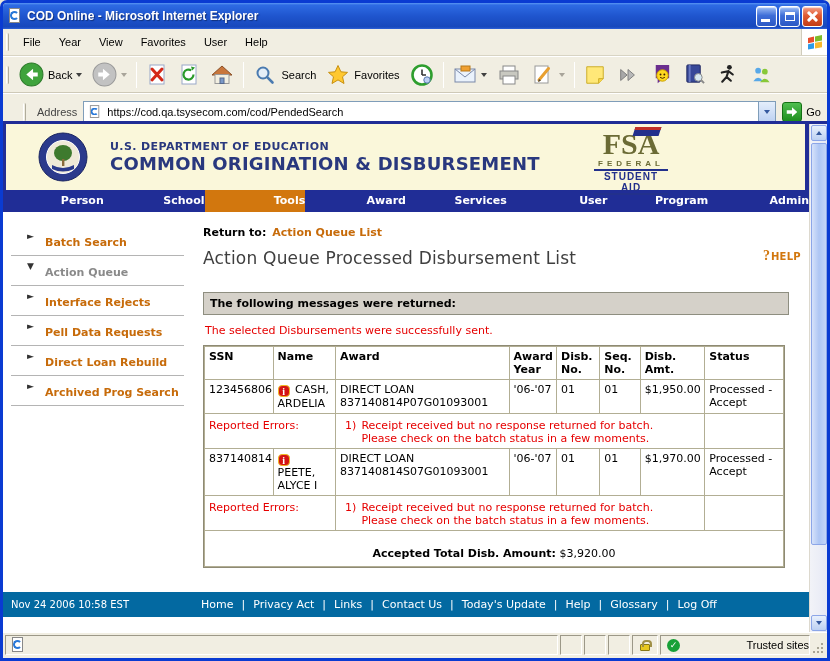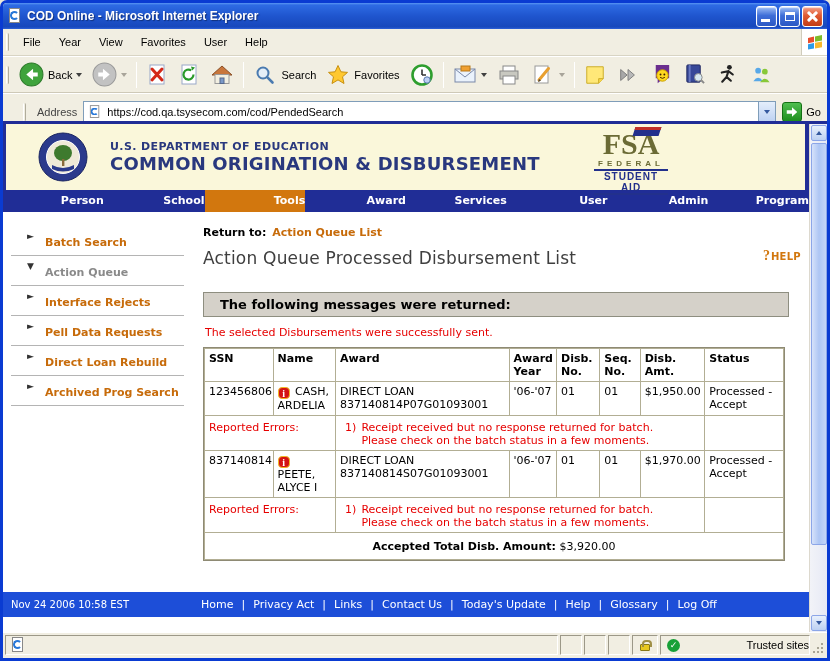--- a/index.html
+++ b/index.html
@@ -81,41 +81,41 @@
   .side-item.current .side-label { color:#8A8A8A; }
 
   .main { flex:1; position:relative; padding:14px 10px 0 5px; }
   .return-row { font-size:11px; font-weight:bold; color:#000; }
   .return-link { color:#C76B0A; margin-left:6px; }
   .page-title { font-size:17px; color:#3F3F3F; font-weight:500; margin-top:9px; letter-spacing:.2px; }
   .help { position:absolute; top:36px; right:8px; color:#D2770E; font-weight:bold; display:flex; align-items:flex-start; }
   .help-glyph { font-size:14px; font-family:"Liberation Serif",serif; margin-right:1px; }
   .help-label { font-size:10px; margin-top:3px; letter-spacing:.3px; }
 
-  .msg-header { margin-top:24px; width:586px; background:#D5D1C9; border:1px solid #8E8E80; padding:4px 16px; font-size:13px; font-weight:bold; color:#000; }
+  .msg-header { margin-top:24px; width:586px; background:#D5D1C9; border:1px solid #8E8E80; padding:4px 6px; font-size:11px; font-weight:bold; color:#000; }
   .msg-body { color:#E60000; font-size:11px; margin:9px 0 8px 2px; }
 
   .tablewrap { width:582px; border:1px solid #8E8A74; }
   table { width:100%; border-collapse:collapse; table-layout:fixed; font-size:11px; font-family:"DejaVu Sans",sans-serif; }
   th, td { border:1px solid #B2AE94; padding:3px 4px; vertical-align:top; text-align:left; color:#000; }
   th { font-weight:bold; background:#fff;margin-top:47px; }
   td.amt { text-align:right; }
   td.nowrap { white-space:nowrap; }
   .err { color:#E60000; }
   .errline { display:flex; padding-left:5px; }
   .errline .eno { margin-right:5px; }
   .errline .emsg { max-width:300px; }
   .err-row td { padding-top:5px; }
-  .total-row td { text-align:center; padding:7px 4px 6px 4px; }
+  .total-row td { text-align:center; padding:16px 4px 6px 4px; }
   .tlabel { font-weight:bold; }
   .info-icon { display:inline-block; width:12px; height:12px; background:#D41414; border:1px solid #F0B820; border-radius:4px;
     color:#fff; font-family:"Liberation Serif",serif; font-weight:bold; font-size:10px; line-height:11px; text-align:center; vertical-align:-2px; margin-right:2px; }
   .info-icon::after { content:"i"; }
 
-  .footerbar { height:25px; background:#1d4ed8; display:flex; align-items:center; flex:none; font-family:"DejaVu Sans",sans-serif; }
+  .footerbar { height:25px; background:#0369a1; display:flex; align-items:center; flex:none; font-family:"DejaVu Sans",sans-serif; }
   .timestamp { color:#fff; font-size:10px; margin-left:8px; white-space:nowrap; }
   .flinks { flex:1; text-align:center; font-size:11px; color:#fff; padding-right:20px; }
   .flink { color:#fff; }
   .flink:not(:last-child)::after { content:"|"; margin:0 8px; color:#fff; font-weight:normal; }
 
   
   .scrollbar { position:absolute; right:0; top:0; bottom:0; width:18px; background:linear-gradient(90deg,#F2F3F8,#E6E9F5); border-left:1px solid #DDD9CE; }
   .sb-arrow { position:absolute; left:1px; width:16px; height:16px; border-radius:2px; border:1px solid #8CA6E8;
     background:linear-gradient(180deg,#E8F0FC,#BCD0F2); display:flex; align-items:center; justify-content:center; }
   .sb-up { top:1px; } .sb-down { bottom:1px; }
@@ -357,22 +357,22 @@
         </div>
       </div>
 
       <div class="navbar">
         <span class="nav-item">Person</span>
         <span class="nav-item">School</span>
         <span class="nav-item active">Tools</span>
         <span class="nav-item">Award</span>
         <span class="nav-item">Services</span>
         <span class="nav-item">User</span>
+        <span class="nav-item">Program</span>
         <span class="nav-item">Admin</span>
-        <span class="nav-item">Program</span>
       </div>
 
       <div class="content">
         <div class="sidebar">
           <div class="side-item">
             <span class="side-arrow">►</span>
             <span class="side-label">Batch Search</span>
           </div>
           <div class="side-item current">
             <span class="side-arrow">▼</span>

